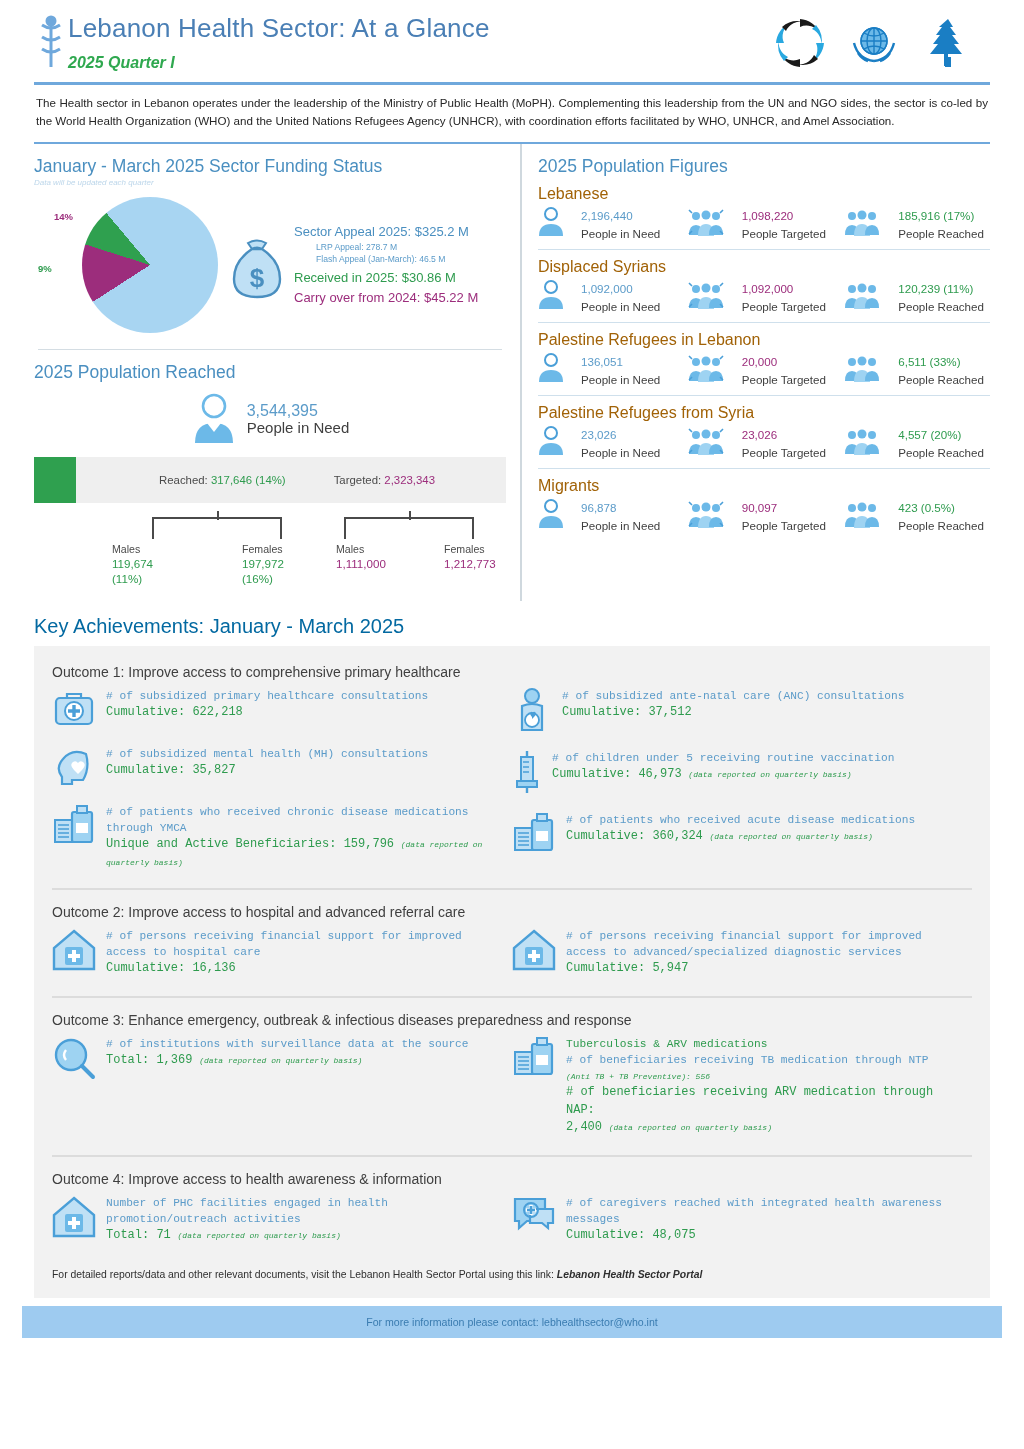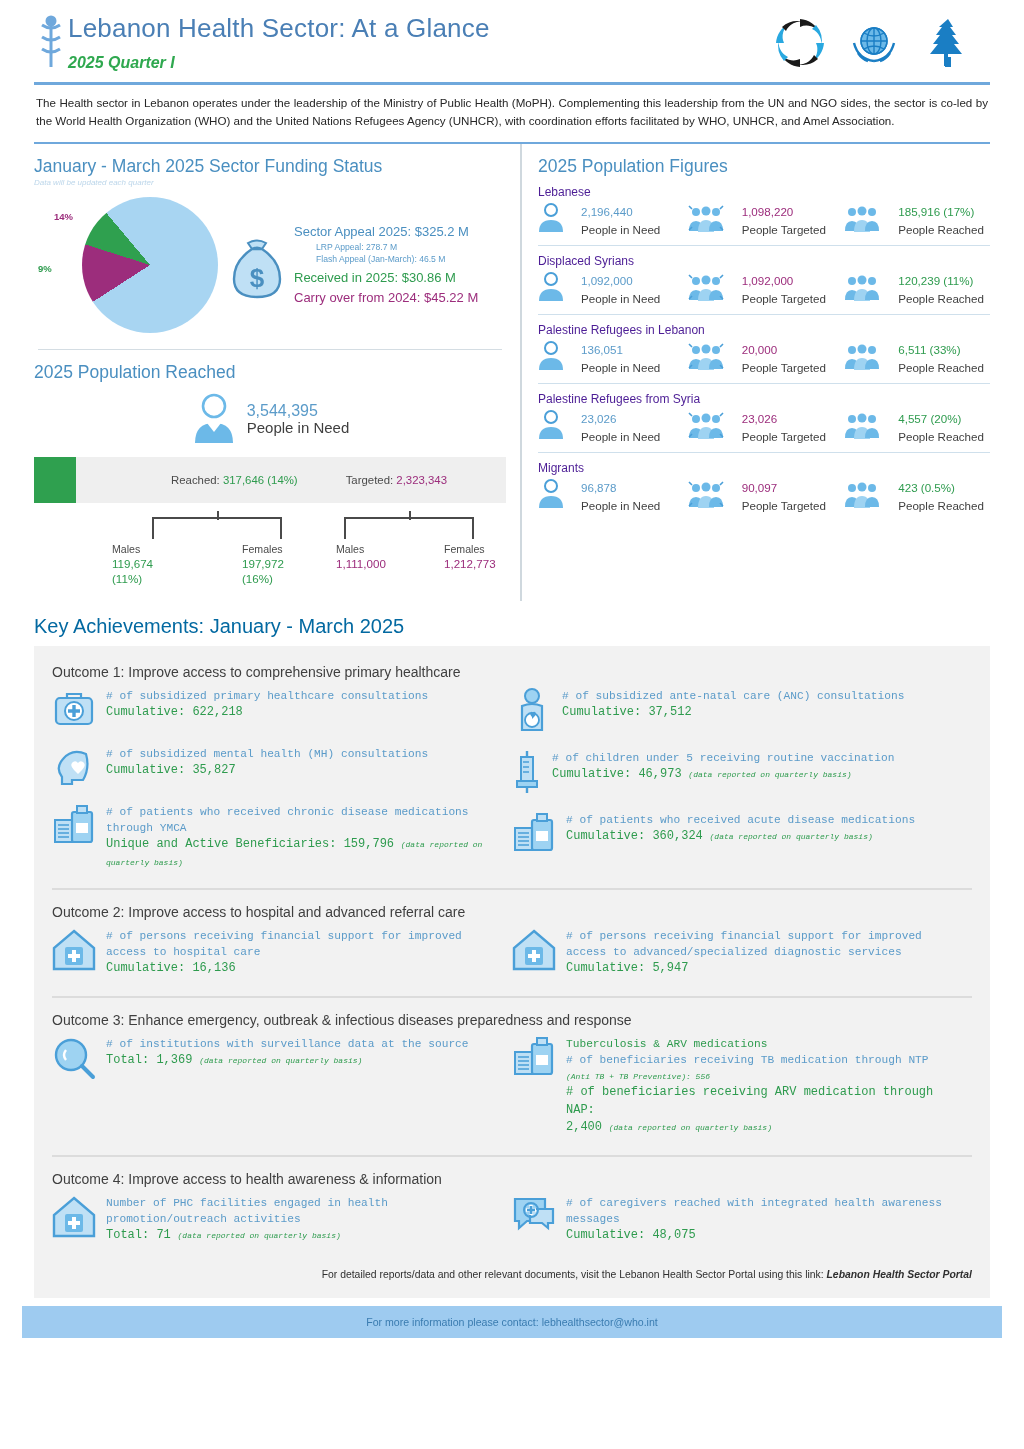--- a/index.html
+++ b/index.html
@@ -49,41 +49,41 @@
   .fund-text .l3 { color: #9c2d7c; font-size: 13px; margin-top: 2px; }
 
   .hr-soft { height: 1px; background: #d4dde3; margin: 14px 4px 0 4px; }
 
   
   .pin-row { display: flex; align-items: center; gap: 10px; justify-content: center; margin-top: 10px; }
   .person-big { width: 46px; height: 52px; }
   .pin-num { font-size: 16px; color: #5b9bc9; line-height: 1.1; }
   .pin-lbl { font-size: 15px; color: #3f3f3f; }
 
-  .bar { position: relative; height: 46px; background: #efefef; margin-top: 12px; display: flex; align-items: center; padding-left: 12px; }
+  .bar { position: relative; height: 46px; background: #efefef; margin-top: 12px; display: flex; align-items: center; }
   .bar-fill { position: absolute; left: 0; top: 0; bottom: 0; width: 42px; background: #2fa04f; }
   .bar-txt { display: flex; gap: 48px; margin-left: 125px; font-size: 11.4px; color: #4a4a4a; }
   .bar-txt b { font-weight: normal; }
   .g { color: #2e9b4e; }
   .m { color: #9c2d7c; }
 
   .brackets { position: relative; height: 34px; margin-top: 6px; }
   .brk { position: absolute; top: 8px; height: 22px; border: 2px solid #4a4a4a; border-bottom: none; }
   .brk:after { content: ""; position: absolute; left: 50%; top: -8px; width: 2px; height: 9px; background: #4a4a4a; }
   .brk.a { left: 118px; width: 130px; }
   .brk.b { left: 310px; width: 130px; }
   .gcell { position: absolute; width: 80px; text-align: left; }
   .gcell .nm { color: #4a4a4a; font-size: 10.6px; }
   .gcell .vl { font-size: 11.6px; margin-top: 2px; }
   .gwrap { position: relative; height: 58px; }
 
   
   .pop-group { padding-top: 8px; }
   .pop-group + .pop-group { border-top: 1px solid #cfe0ec; margin-top: 7px; }
-  .pop-name { font-size: 12px; color: #4c1d95; padding-bottom: 3px; }
+  .pop-name { font-size: 16px; color: #a16207; padding-bottom: 3px; }
   .pop-cells { display: flex; }
   .pop-cell { display: flex; align-items: center; gap: 17px; }
   .pop-cell.c1 { width: 152px; }
   .pop-cell.c2 { width: 160px; }
   .pop-cell.c3 { width: 150px; }
   .pc-icon { flex: 0 0 auto; }
   .pc-num { font-size: 11.6px; line-height: 1.25; }
   .pc-lbl { font-size: 11.6px; color: #3f3f3f; line-height: 1.25; }
   .num-blue { color: #5b9bc9; }
   .num-mag { color: #9c2d7c; }
@@ -96,21 +96,21 @@
   .out-grid { display: flex; }
   .out-col { width: 50%; padding-right: 12px; }
   .item { display: flex; gap: 10px; margin-bottom: 14px; }
   .item .ico { flex: 0 0 auto; }
   .item .txt { font-size: 11.2px; line-height: 1.45; font-family: Liberation Mono, monospace; }
   .item .txt .q { color: #5b9bc9; }
   .item .txt .v { color: #2e9b4e; font-size: 12px; }
   .item .txt .note { color: #2e9b4e; font-size: 8px; font-style: italic; }
   .divline { height: 2px; background: #dcdcdc; margin: 4px 0 10px 0; }
 
-  .foot-note { text-align: right; font-size: 10.4px; color: #2f2f2f; padding: 10px 0 8px 0; }
+  .foot-note { text-align: left; font-size: 10.4px; color: #2f2f2f; padding: 10px 0 8px 0; }
   .foot-note b { font-style: italic; }
   .foot-bar { background: #9ecbf0; text-align: center; font-size: 10.6px; color: #3a7cb0; padding: 10px 0; margin-top: 8px; }
 </style>
 </head>
 <body>
 
 <div class="page">
 
   <div class="header">
     <div class="brand">

